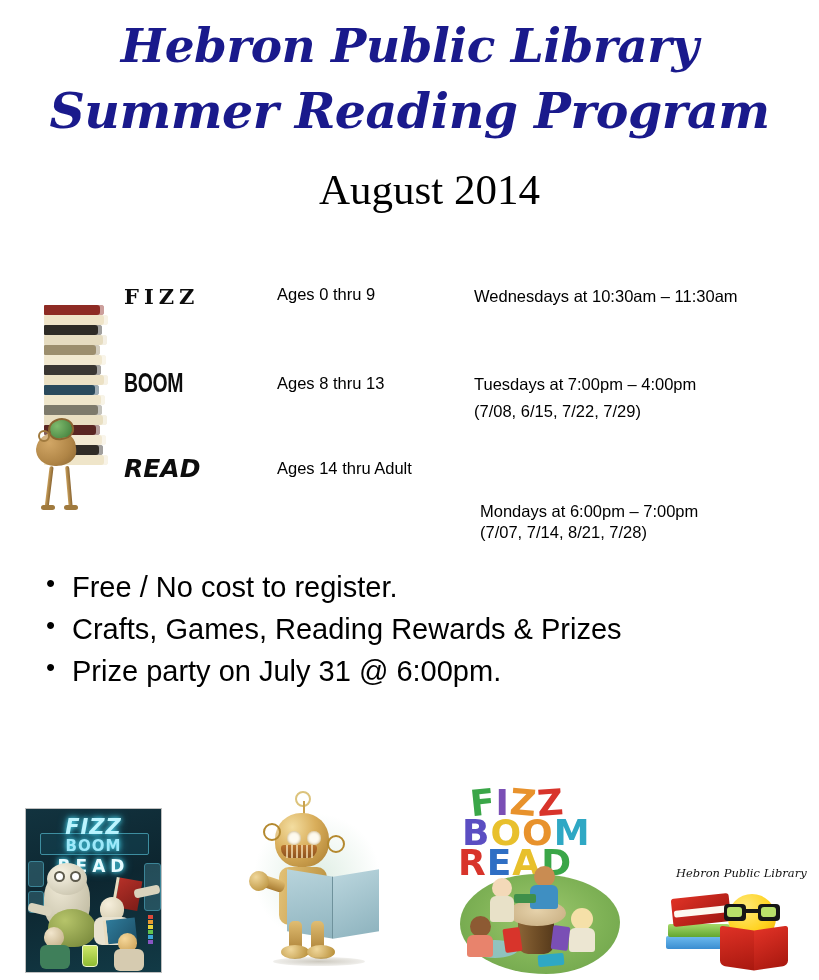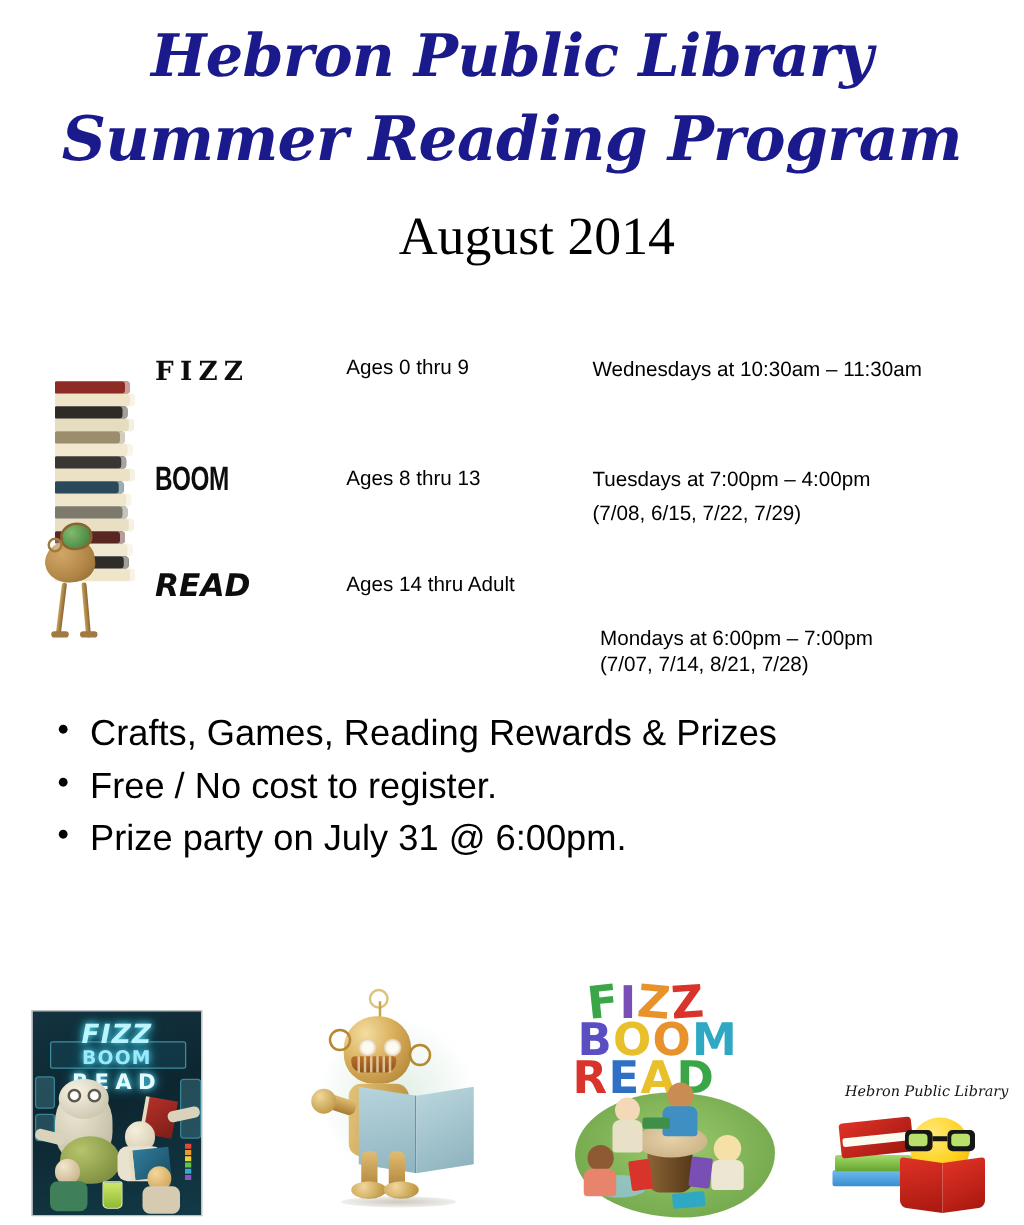--- a/index.html
+++ b/index.html
@@ -513,22 +513,22 @@
     <div class="ages">Ages 14 thru Adult</div>
     <div class="when">
       <div>Mondays at 6:00pm – 7:00pm</div>
       <div>(7/07, 7/14, 8/21, 7/28)</div>
     </div>
   </div>
 
 </div>
 
 <div class="bullets">
+  <div class="bullet-item">Free / No cost to register.</div>
   <div class="bullet-item">Crafts, Games, Reading Rewards &amp; Prizes</div>
-  <div class="bullet-item">Free / No cost to register.</div>
   <div class="bullet-item">Prize party on July 31 @ 6:00pm.</div>
 </div>
 
 <div class="poster">
   <div class="panel" style="left:2px; top:52px; width:16px; height:26px;"></div>
   <div class="panel" style="left:2px; top:82px; width:16px; height:22px;"></div>
   <div class="panel" style="left:118px; top:54px; width:17px; height:48px;"></div>
   <div class="screen-frame"></div>
   <div class="neon l1">FIZZ</div>
   <div class="neon l2">BOOM</div>

